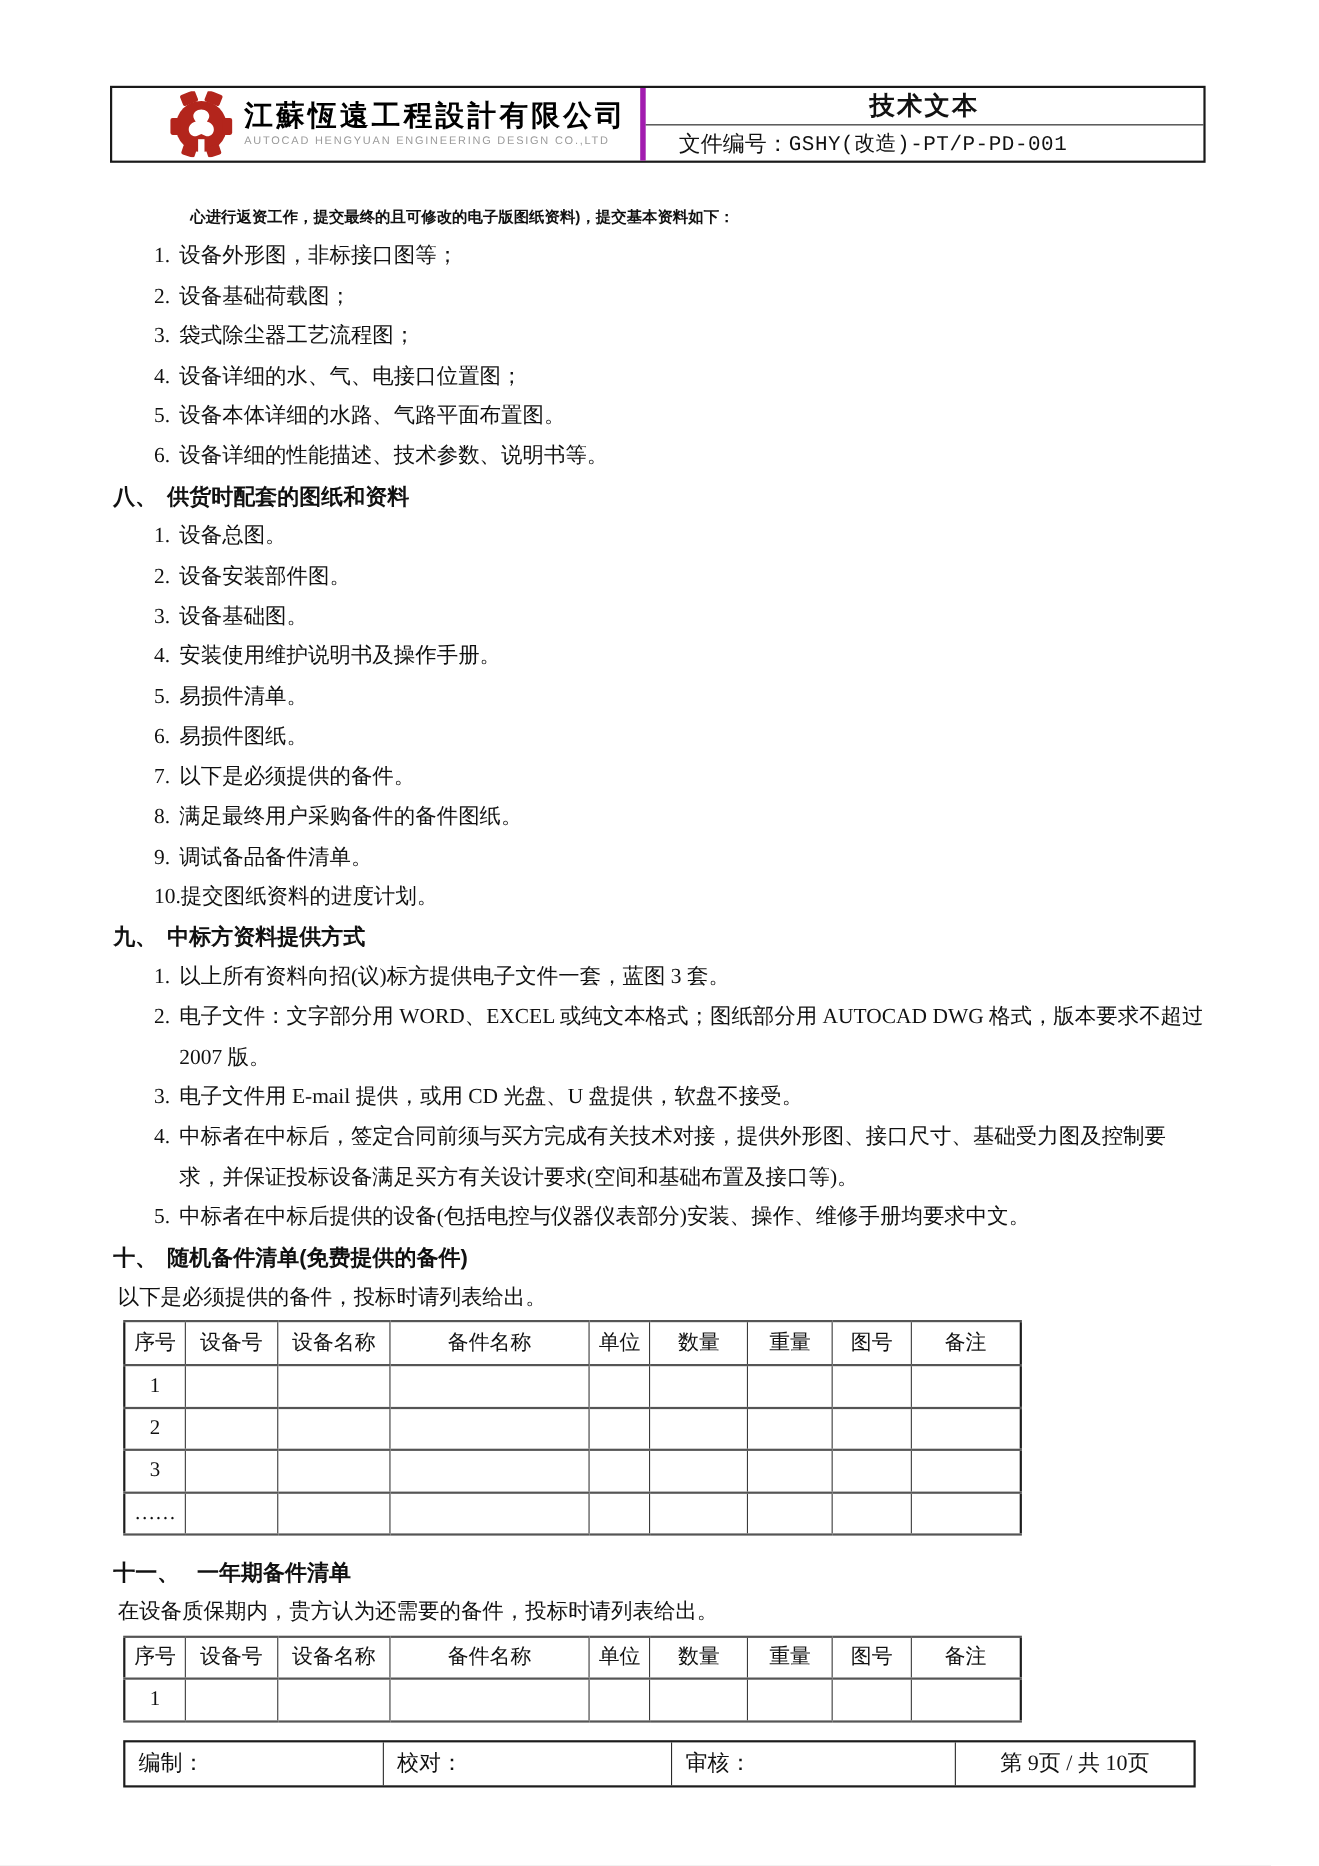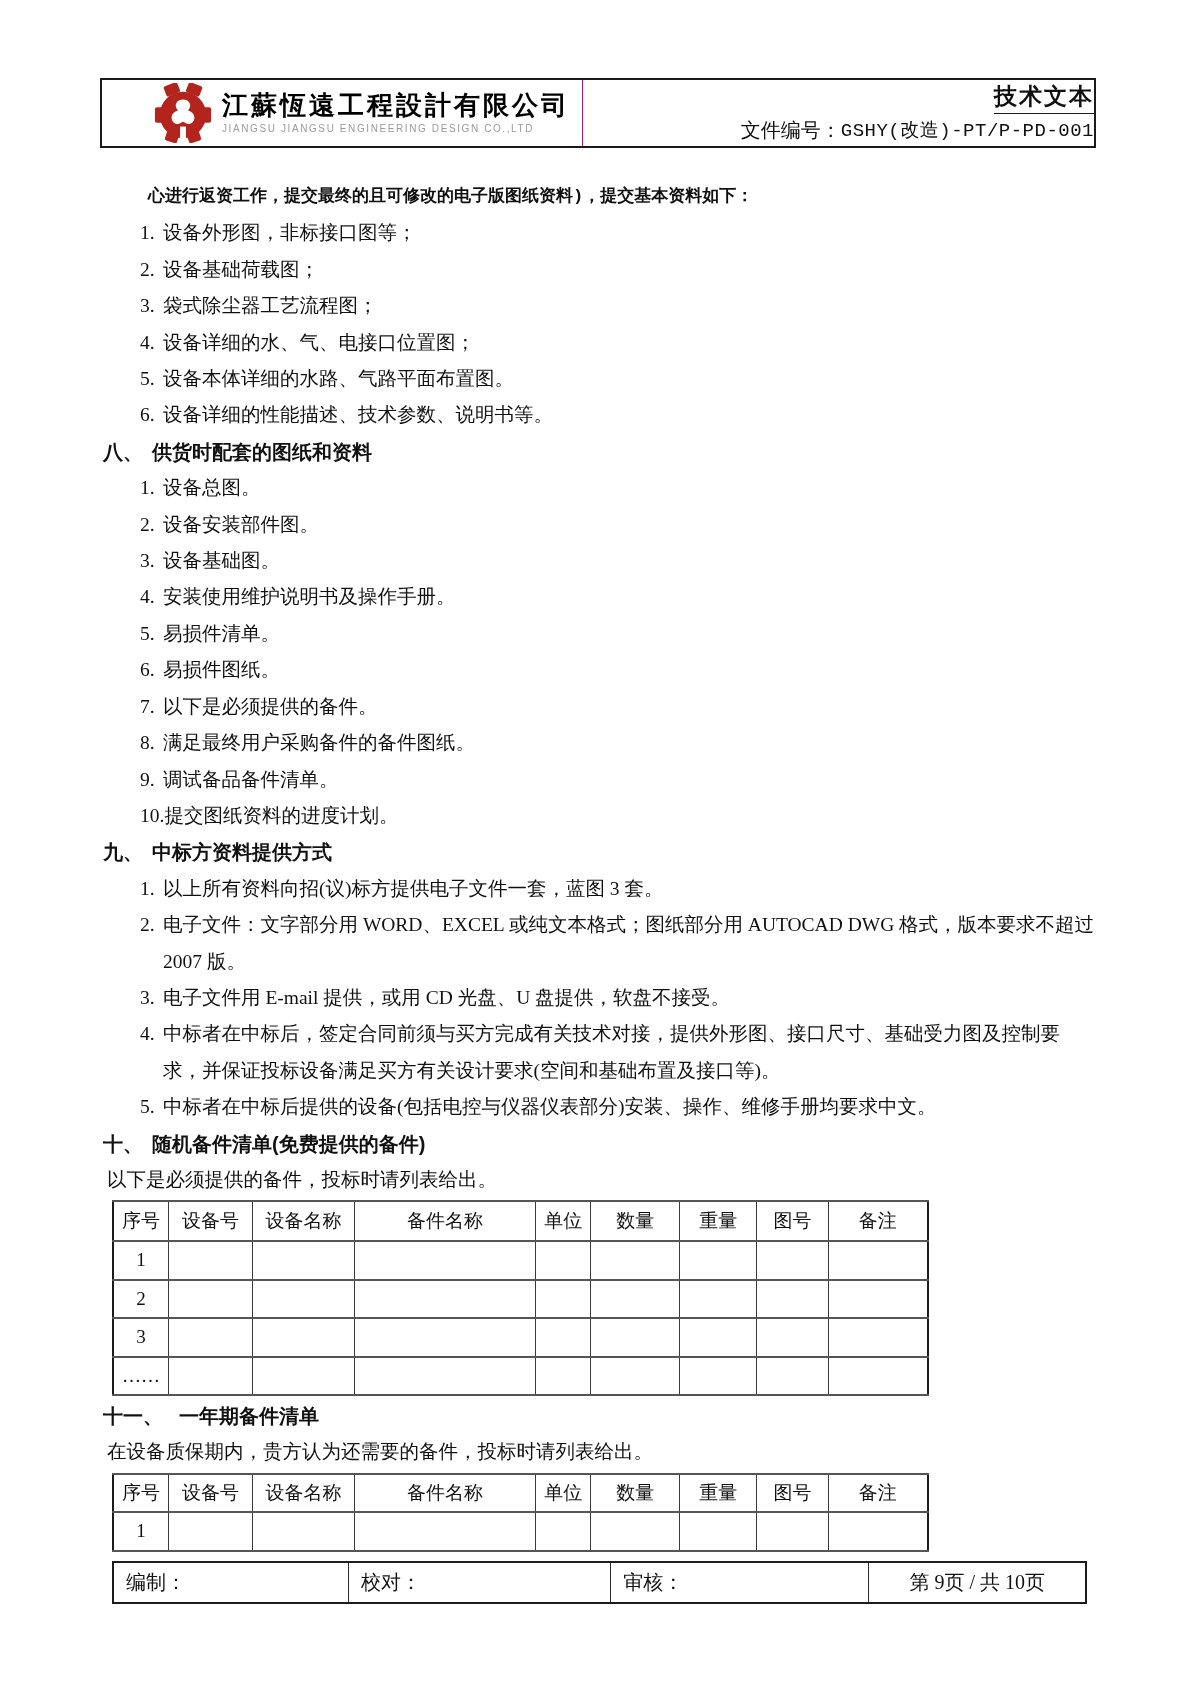--- a/index.html
+++ b/index.html
@@ -18,49 +18,49 @@
   .logo { width:58px; height:60px; flex:0 0 auto; margin-right:10px; }
   .company { display:flex; flex-direction:column; justify-content:center; }
   .company-cn {
     font-size:26px; font-weight:bold; color:#000000; letter-spacing:3px;
     font-family:"Liberation Serif", serif; line-height:1.1; white-space:nowrap;
   }
   .company-en {
     font-size:10px; color:#9a9a9a; letter-spacing:1.6px; margin-top:3px; white-space:nowrap;
     font-family:"Liberation Sans", sans-serif;
   }
-  .hb-right { flex:1; border-left:1px solid #a21caf; display:flex; flex-direction:column;align-items:flex-end; }
+  .hb-right { flex:1; border-left:5px solid #a21caf; display:flex; flex-direction:column; }
   .hb-doc-type {
     height:33px; border-bottom:1px solid #1a1a1a; display:flex; align-items:center; justify-content:center;
     font-family:"Liberation Sans", sans-serif; font-weight:700; font-size:23px; letter-spacing:2px;
   }
   .hb-doc-no {
     flex:1; display:flex; align-items:center; padding-left:30px; font-size:20px; white-space:nowrap;
   }
   .hb-doc-no .doc-no-value { font-family:"Liberation Mono", monospace; font-size:19px; letter-spacing:0.5px; }
   
   .content {
     position:absolute; left:103px; top:179px; width:994px;
     font-size:19.5px; line-height:36.4px;
   }
   .intro {
-    margin-left:45px; font-weight:700; font-family:Liberation Mono, monospace; font-size:17px;
+    margin-left:70px; font-weight:700; font-family:Liberation Sans, sans-serif; font-size:14px;
   }
   .li { display:flex; margin-left:37px; }
   .li .num { min-width:23px; flex:0 0 auto; }
   .li .txt { flex:1; }
   .sec-head {
     font-family:"Liberation Sans", sans-serif; font-weight:700; font-size:20px; display:flex;
   }
   .sec-head .sh-num { margin-right:9px; }
   .sec-head.wide .sh-num { margin-right:16px; }
   .plain { margin-left:4px; }
   
   table.parts {
-    border-collapse:collapse; table-layout:fixed; width:817px; margin:2px 0 2px 9px;
+    border-collapse:collapse; table-layout:fixed; width:817px; margin:2px 0 16px 9px;
     font-size:19px; border:2px solid #1c1c1c;
   }
   table.parts th, table.parts td {
     border-left:1px solid #3a3a3a; border-right:1px solid #3a3a3a;
     border-top:2px solid #555; border-bottom:2px solid #555;
     text-align:center; font-weight:normal; padding:0; overflow:hidden;
   }
   table.t1 th { height:38px; }
   table.t1 td { height:32px; }
   table.t2 th { height:34px; }
@@ -90,21 +90,21 @@
           <rect x="0" y="25" width="9" height="16" rx="2"></rect>
           <rect x="49" y="25" width="9" height="16" rx="2"></rect>
           <rect x="11" y="51" width="13" height="10" rx="2" transform="rotate(18 17.5 56)"></rect>
           <rect x="34" y="51" width="13" height="10" rx="2" transform="rotate(-18 40.5 56)"></rect>
         </g>
         <path fill="#ffffff" d="M29 17c4.4 0 7.5 3 7.5 6.2 0 2-1 3.4-2.3 5.2 3.4 1 6.6 3.4 6.6 7.4 0 4.4-4.2 7.4-7.6 6.2l-4.2-2-4.2 2c-3.4 1.2-7.6-1.8-7.6-6.2 0-4 3.2-6.4 6.6-7.4-1.3-1.8-2.3-3.2-2.3-5.2 0-3.2 3.1-6.2 7.5-6.2z"></path>
         <rect x="26" y="45" width="6" height="13" fill="#ffffff"></rect>
       </svg>
       <div class="company">
         <div class="company-cn">江蘇恆遠工程設計有限公司</div>
-        <div class="company-en">JIANGSU JIANGSU ENGINEERING DESIGN CO.,LTD</div>
+        <div class="company-en">AUTOCAD HENGYUAN ENGINEERING DESIGN CO.,LTD</div>
       </div>
     </div>
     <div class="hb-right">
       <div class="hb-doc-type">技术文本</div>
       <div class="hb-doc-no">
         <span class="doc-no-label">文件编号：</span>
         <span class="doc-no-value">GSHY(改造)-PT/P-PD-001</span>
       </div>
     </div>
   </div>

